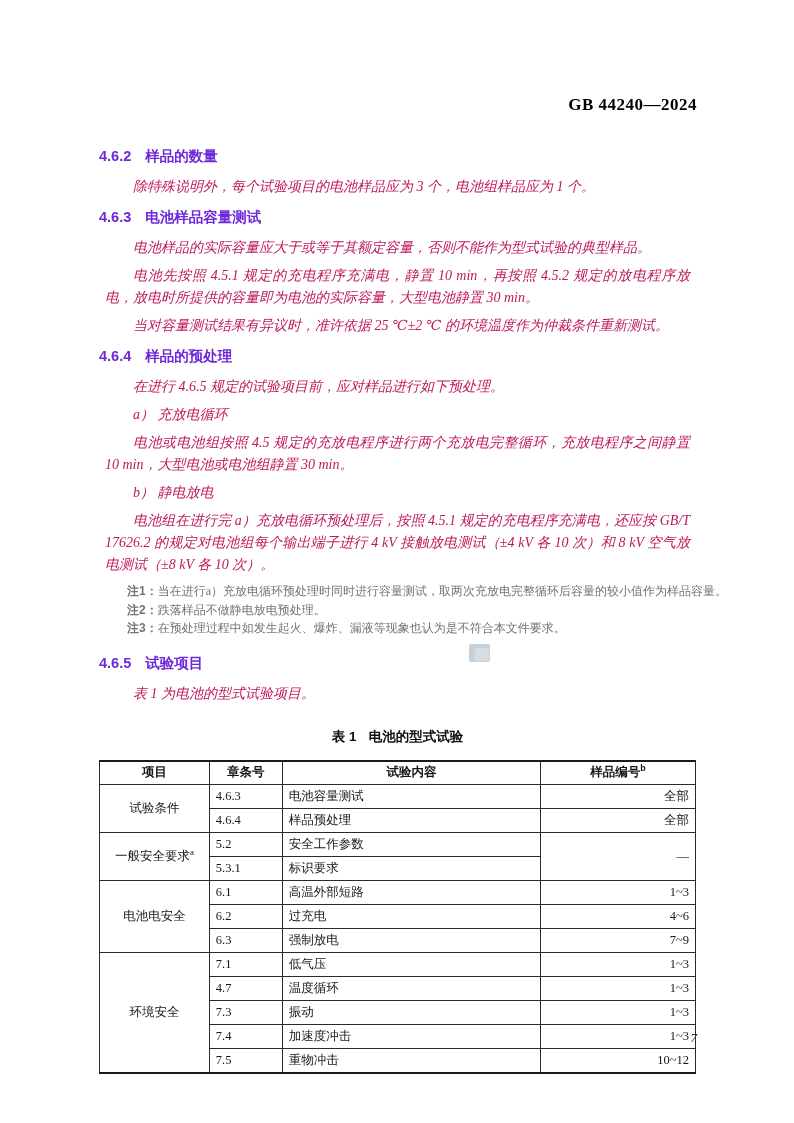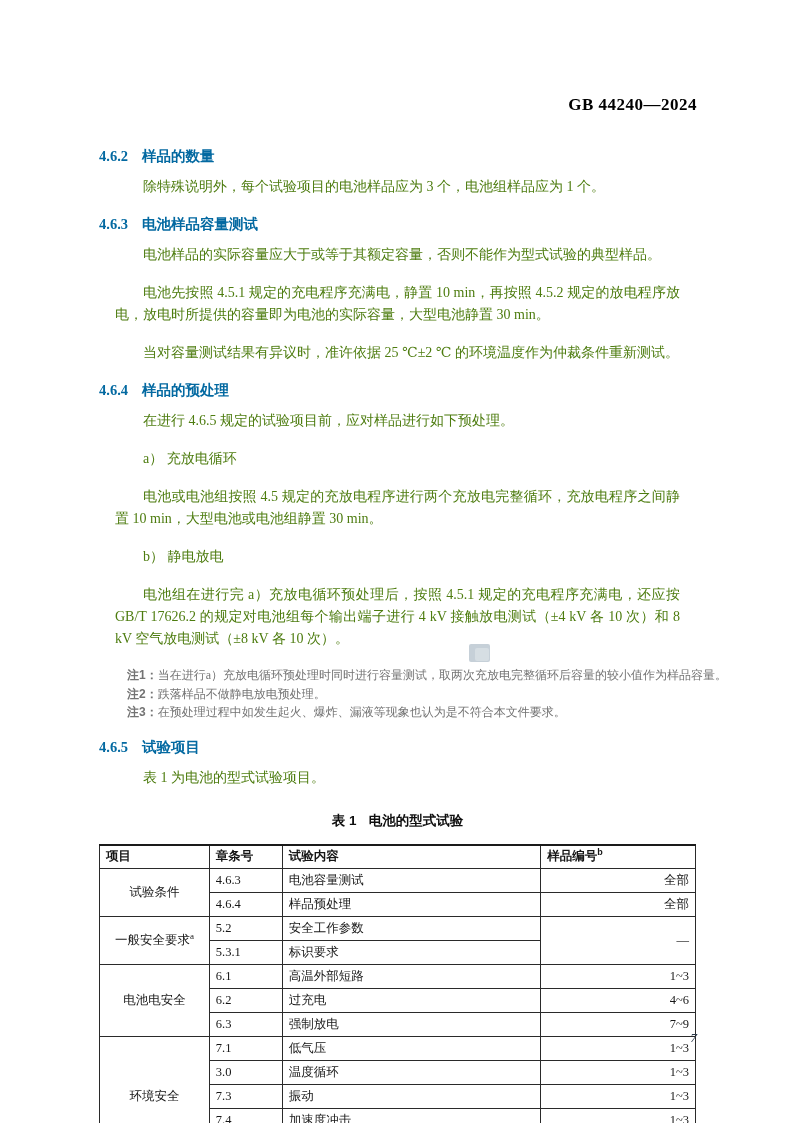--- a/index.html
+++ b/index.html
@@ -13,30 +13,30 @@
     overflow:hidden;
   }
   .doc-number{
     position:absolute;top:95px;right:97px;
     font-family:"Liberation Serif","DejaVu Serif",serif;
     font-weight:bold;font-size:17px;line-height:20px;
     letter-spacing:.5px;color:#000;
   }
   .content{position:absolute;left:99px;top:108px;width:597px;}
   .sec-heading{
-    font-family:Liberation Serif, serif;
+    font-family:Liberation Sans, sans-serif;
     font-weight:bold;font-size:14.5px;line-height:20px;
-    margin:0;color:#0369a1;
+    margin:0;color:#6d28d9;
   }
   .sec-heading .sec-id{margin-right:14px;}
   .mt-first{margin-top:38px;}
   .mt-sec{margin-top:9px;}
   .para{
-    margin:16px;font-size:14px;line-height:22px;
-    text-align:justify;text-indent:2em;color:#4d7c0f;
+    margin:6px;font-size:14px;line-height:22px;
+    text-align:justify;text-indent:2em;color:#be185d;font-style:italic;
   }
   .para.after-heading{margin-top:10px;}
   .notes{margin-top:5px;}
   .note{
     font-size:12px;line-height:18.5px;
     padding-left:28px;white-space:nowrap;color:#737373;
   }
   .note .note-label{
     font-family:"Liberation Sans","DejaVu Sans",sans-serif;
     font-weight:bold;
@@ -55,21 +55,21 @@
     border-top:2px solid #1a1a1a;
     border-bottom:2px solid #1a1a1a;
   }
   table.type-test td,table.type-test th{
     border:1px solid #2a2a2a;
     height:23px;padding:0 6px;
     font-weight:normal;vertical-align:middle;
   }
   table.type-test th{
     font-family:"Liberation Sans","DejaVu Sans",sans-serif;
-    font-weight:bold;text-align:left;height:22px;margin-top:12px;
+    font-weight:bold;text-align:center;height:22px;margin-top:12px;
   }
   td.c-item{text-align:center;padding-left:6px;}
   td.c-clause{text-align:left;padding-left:8px;}
   td.c-content{text-align:left;padding-left:10px;}
   td.c-sample{text-align:right;}
   sup{font-size:9px;line-height:0;}
   .page-number{
     position:absolute;top:1030px;right:97px;
     font-size:13.5px;font-style:italic;color:#2b3a4a;
   }
@@ -171,21 +171,21 @@
           <td class="c-content">强制放电</td>
           <td class="c-sample">7~9</td>
         </tr>
         <tr>
           <td class="c-item" rowspan="5">环境安全</td>
           <td class="c-clause">7.1</td>
           <td class="c-content">低气压</td>
           <td class="c-sample">1~3</td>
         </tr>
         <tr>
-          <td class="c-clause">3.0</td>
+          <td class="c-clause">4.7</td>
           <td class="c-content">温度循环</td>
           <td class="c-sample">1~3</td>
         </tr>
         <tr>
           <td class="c-clause">7.3</td>
           <td class="c-content">振动</td>
           <td class="c-sample">1~3</td>
         </tr>
         <tr>
           <td class="c-clause">7.4</td>

